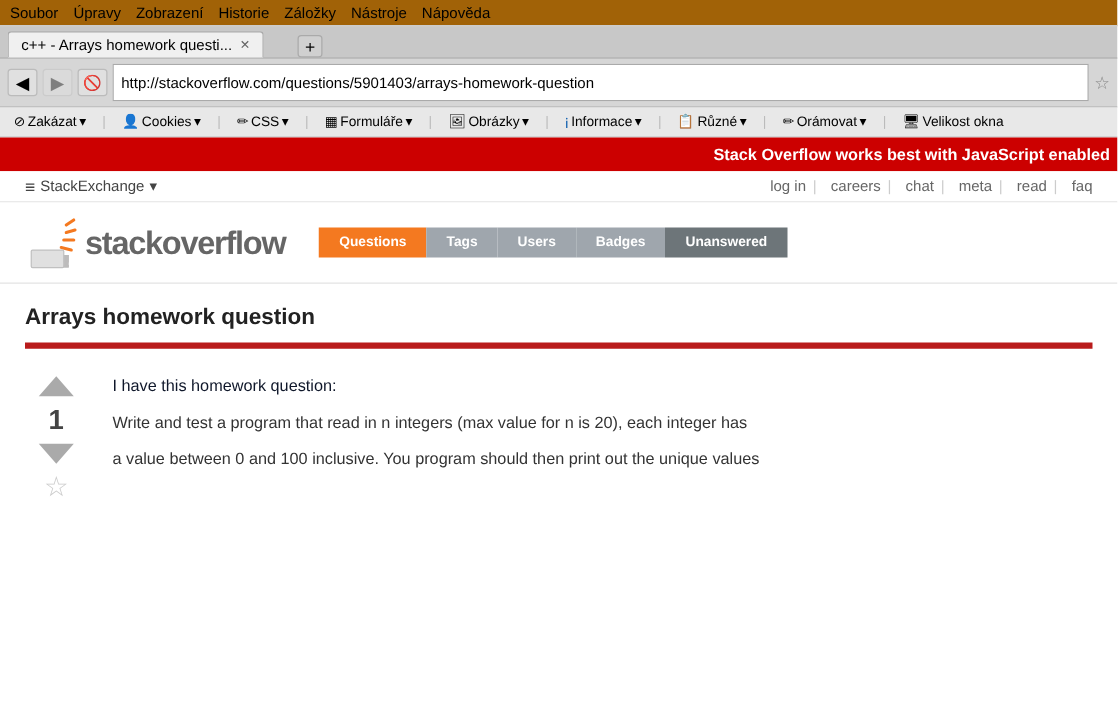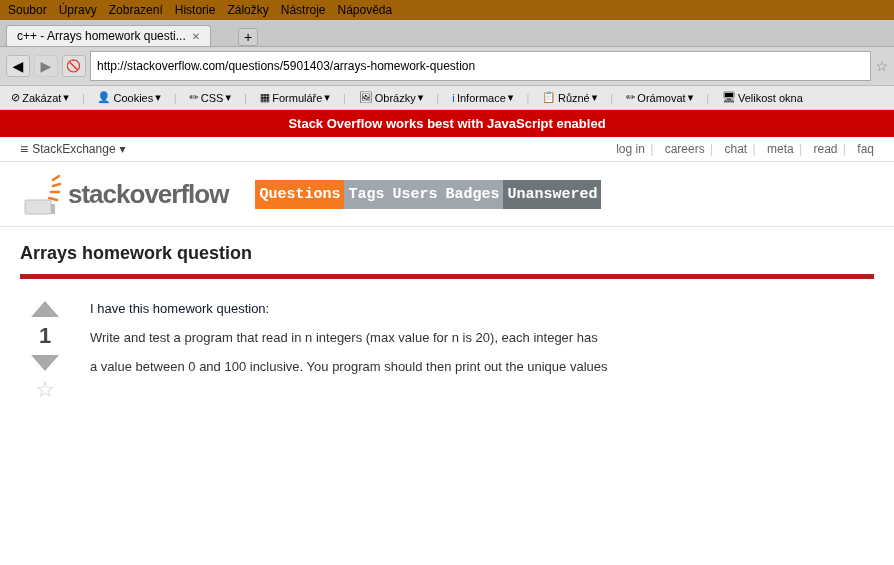--- a/index.html
+++ b/index.html
@@ -102,21 +102,21 @@
       cursor: pointer;
       padding: 1px 4px;
       border: 1px solid transparent;
     }
     .addon-sep { color: #bbb; }
 
     
     .notif-bar {
       background: #cc0000;
       color: #fff;
-      text-align: center;
+      text-align: right;
       padding: 6px;
       font-size: 13px;
       font-weight: bold;
     }
 
     
     .so-header-top {
       background: #fff;
       border-bottom: 1px solid #e4e4e4;
       padding: 4px 20px;
@@ -154,28 +154,27 @@
       flex-shrink: 0;
     }
     .so-logo-text {
       font-size: 26px;
       font-weight: bold;
       color: #666;
       letter-spacing: -1px;
     }
 
     .so-nav-btn {
-      padding: 6px 4px;
-      font-size: 15px;
+      padding: 6px 16px;
+      font-size: 11px;
       font-weight: bold;
       cursor: pointer;
       border: none;
       text-decoration: none;
       display: inline-block;
-      font-family: Liberation Mono, monospace;
     }
     .so-nav-btn.active {
       background: #f47920;
       color: #fff;
     }
     .so-nav-btn.inactive {
       background: #9fa6ad;
       color: #fff;
     }
     .so-nav-btn.dark {

